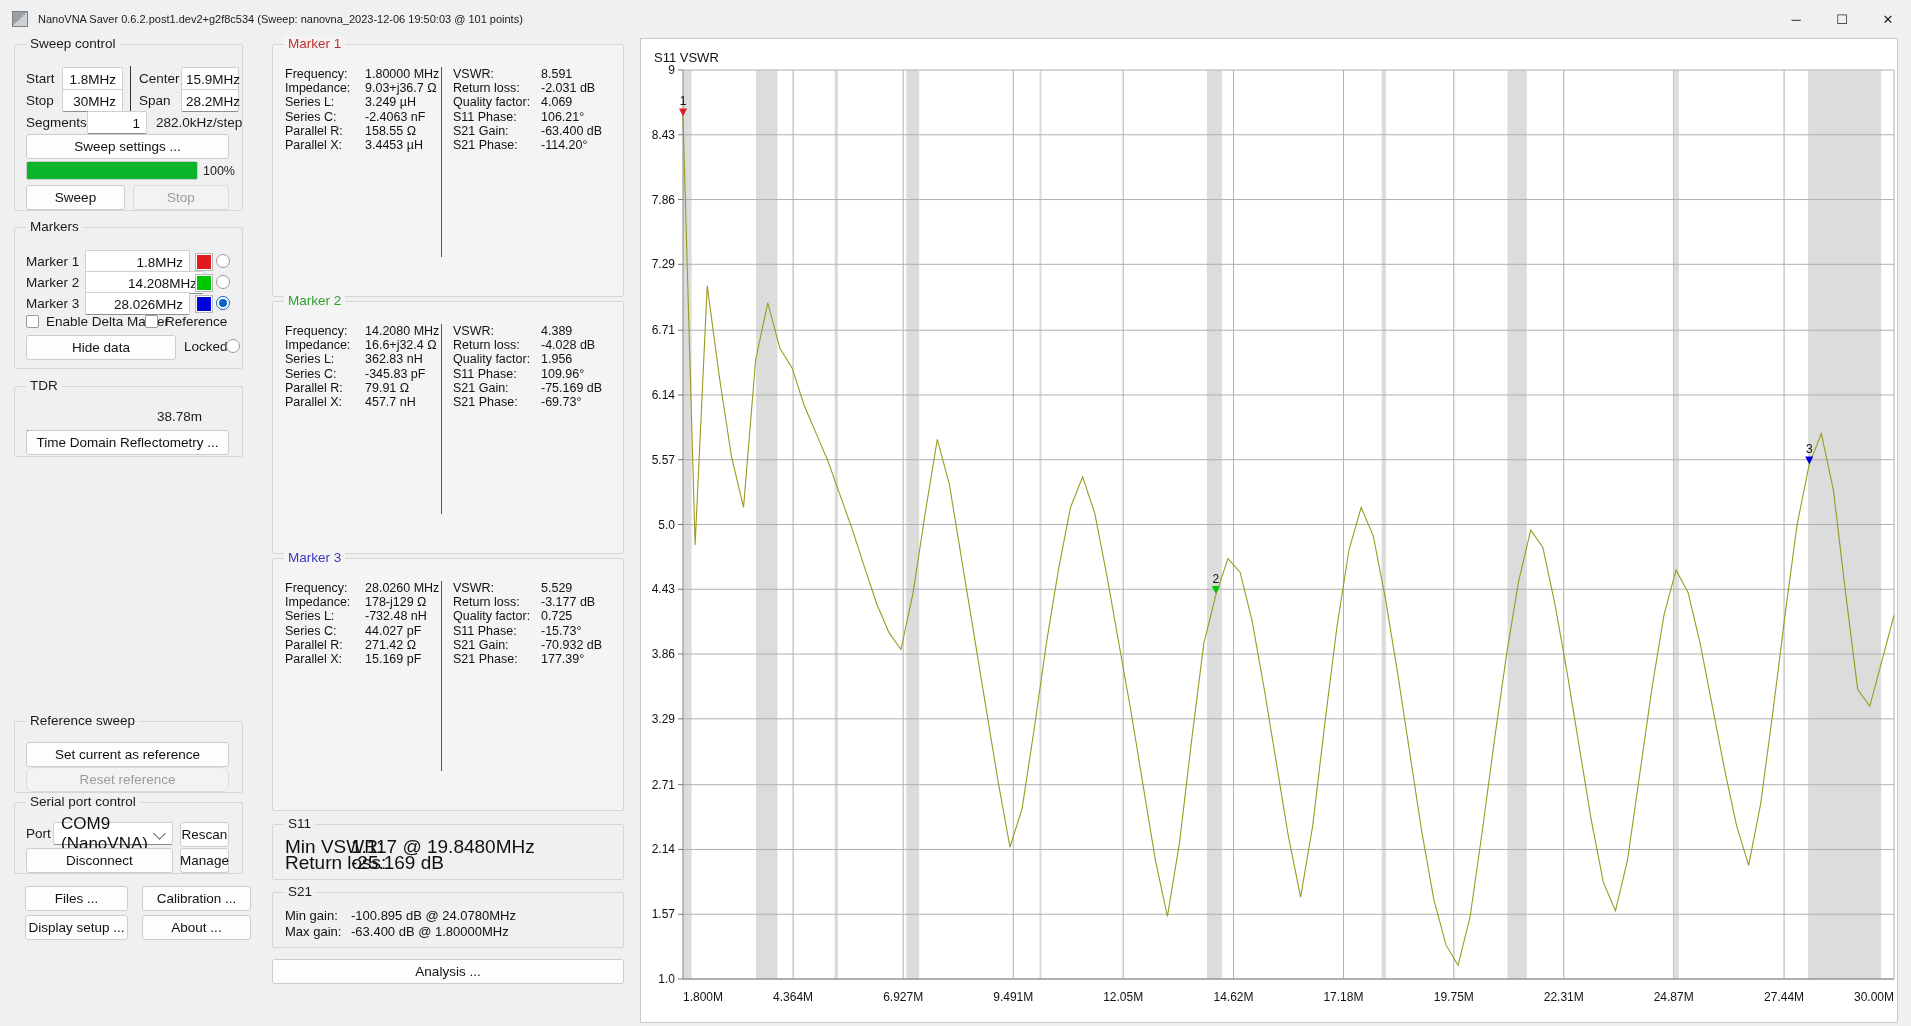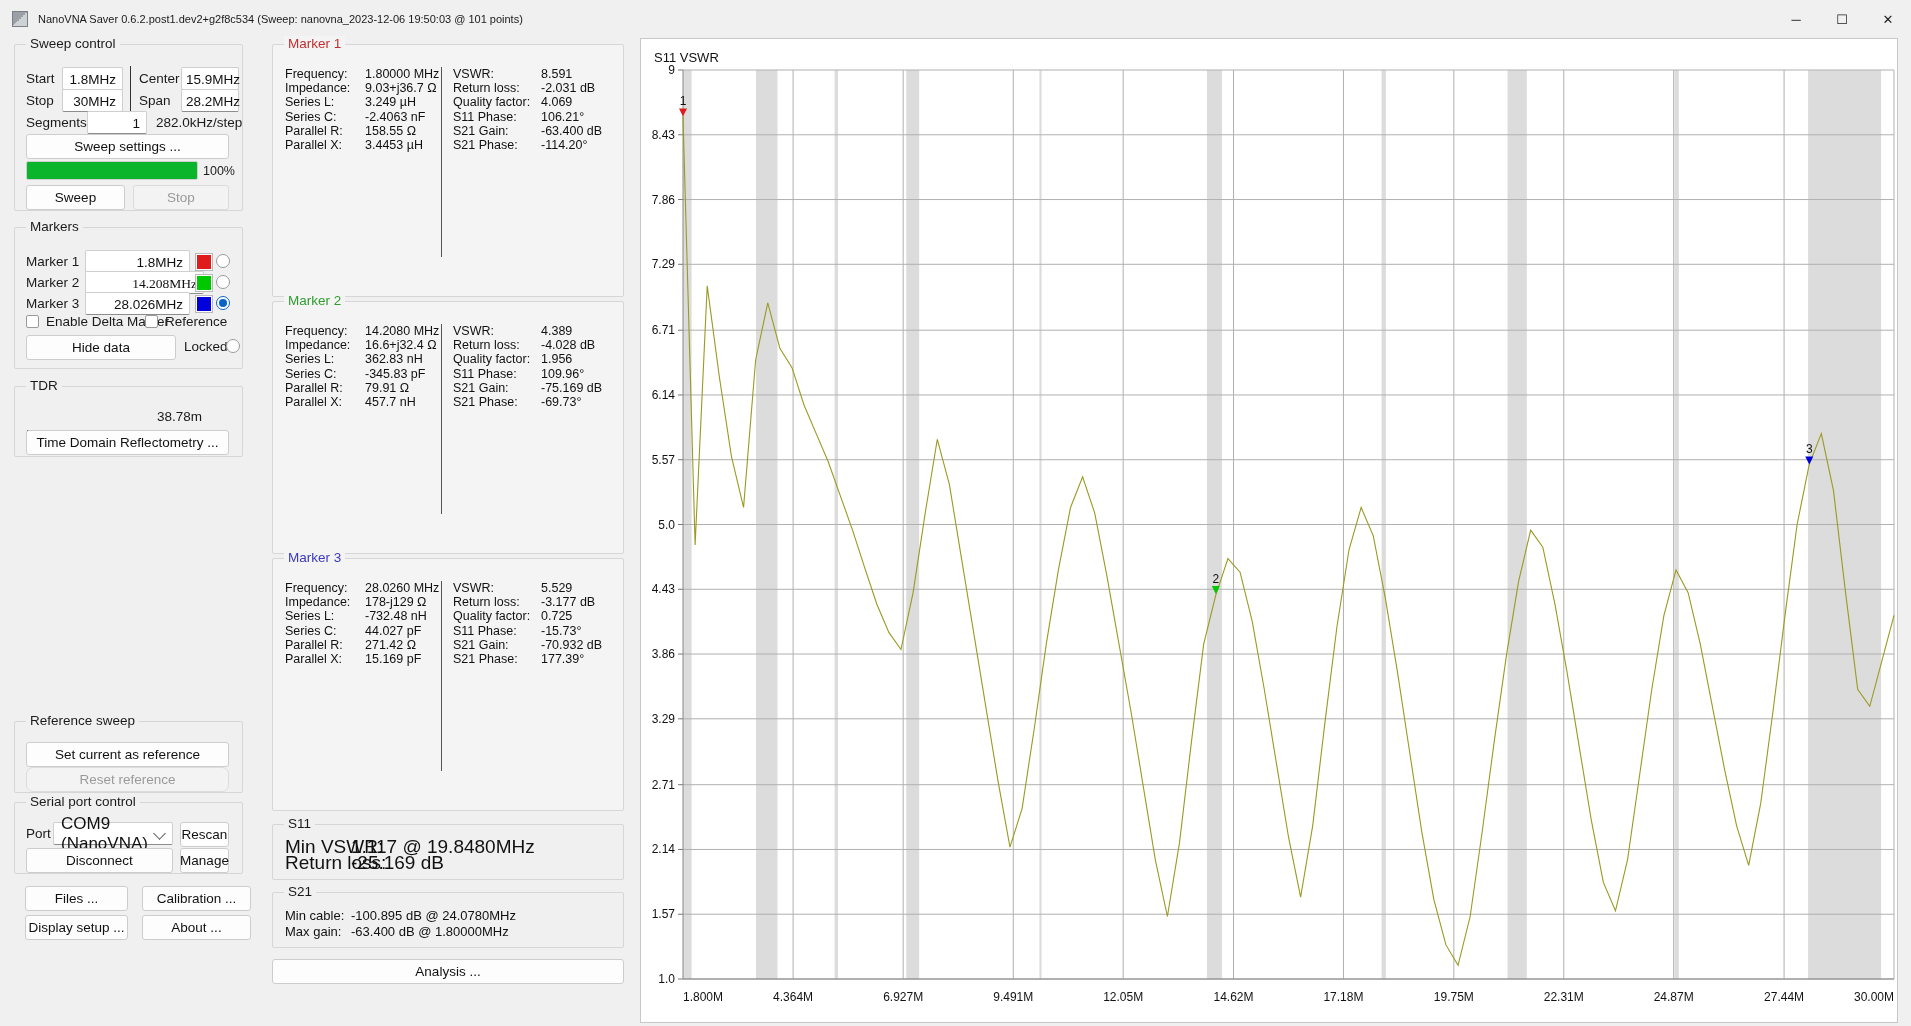--- a/index.html
+++ b/index.html
@@ -191,21 +191,21 @@
 
     <div class="group" style="left:0;top:189px;width:229px;height:142px;">
       <div class="g-title">Markers</div>
 
       <div class="lbl" style="position:absolute;left:11px;top:26px;">Marker 1</div>
       <div class="field" style="position:absolute;left:70px;top:22px;width:105px;">1.8MHz</div>
       <div class="swatch" style="position:absolute;left:181px;top:26px;background:#e01b1b;"></div>
       <div class="radio" style="position:absolute;left:201px;top:26px;"></div>
 
       <div class="lbl" style="position:absolute;left:11px;top:47px;">Marker 2</div>
-      <div class="field" style="position:absolute;left:70px;top:43px;width:119px;font-family:Liberation Serif, serif;">14.208MHz</div>
+      <div class="field" style="position:absolute;left:70px;top:43px;width:119px;">14.208MHz</div>
       <div class="swatch" style="position:absolute;left:181px;top:47px;background:#00c800;"></div>
       <div class="radio" style="position:absolute;left:201px;top:47px;"></div>
 
       <div class="lbl" style="position:absolute;left:11px;top:68px;">Marker 3</div>
       <div class="field" style="position:absolute;left:70px;top:64px;width:105px;">28.026MHz</div>
       <div class="swatch" style="position:absolute;left:181px;top:68px;background:#0000dc;"></div>
       <div class="radio sel" style="position:absolute;left:201px;top:68px;"></div>
 
       <div class="checkbox-row" style="left:11px;top:86px;">
         <span class="cbox"></span>
@@ -436,21 +436,21 @@
             <span class="mkey" style="width:66px">Return loss:</span>
             <span class="mval">-25.169 dB</span>
           </div>
       </div>
     </div>
 
     <div class="group" style="left:0;top:854px;width:352px;height:56px;">
       <div class="g-title">S21</div>
       <div class="mtable" style="left:12px;top:14px;font-size:13px;">
         <div class="mrow" style="height:16px;">
-            <span class="mkey" style="width:66px">Min cable:</span>
+            <span class="mkey" style="width:66px">Min gain:</span>
             <span class="mval">-100.895 dB @ 24.0780MHz</span>
           </div>
         <div class="mrow" style="height:16px;">
             <span class="mkey" style="width:66px">Max gain:</span>
             <span class="mval">-63.400 dB @ 1.80000MHz</span>
           </div>
       </div>
     </div>
 
     <div class="btn" style="position:absolute;left:0;top:921px;width:352px;">Analysis ...</div>

